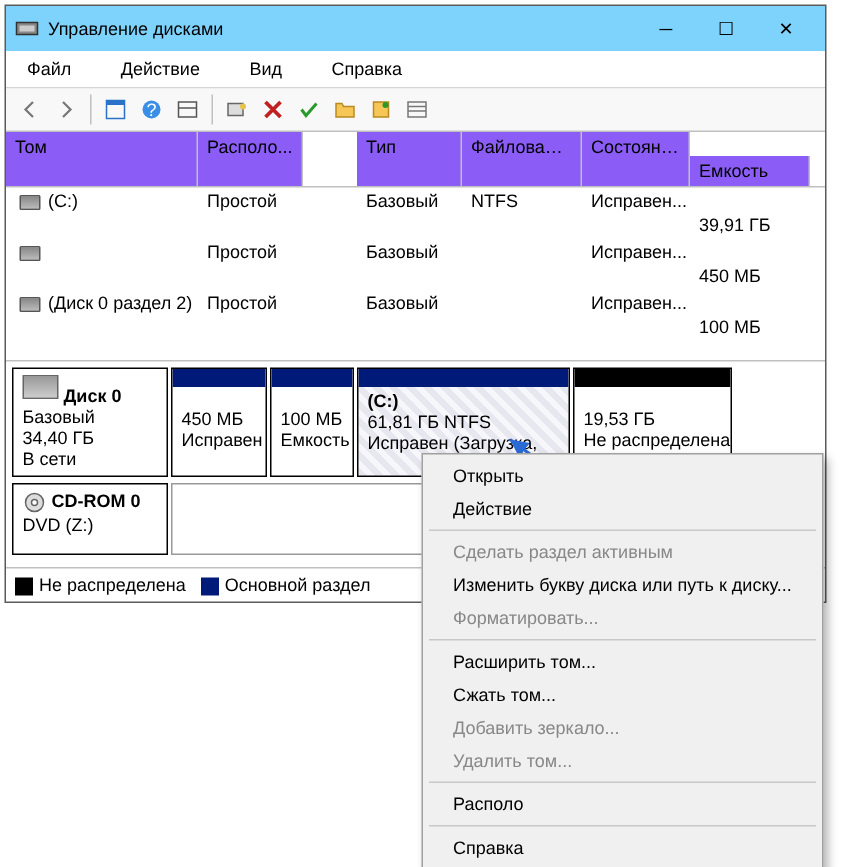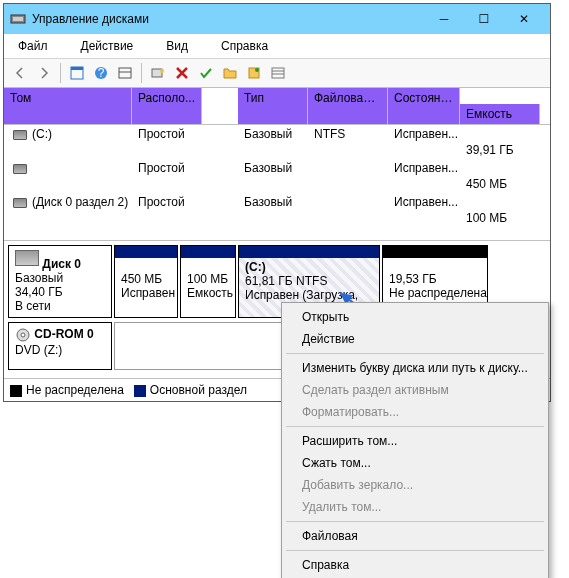--- a/index.html
+++ b/index.html
@@ -225,30 +225,30 @@
   <div class="legend">
     <span><span class="legbox" style="background:#000"></span><span>Не распределена</span></span>
     <span><span class="legbox" style="background:#001a7a"></span><span>Основной раздел</span></span>
   </div>
 </div>
 
 <div class="ctxmenu" style="left:281px;top:302px">
   <div class="ctxitem">Открыть</div>
   <div class="ctxitem">Действие</div>
   <div class="ctxsep"></div>
+  <div class="ctxitem disabled">Сделать раздел активным</div>
   <div class="ctxitem">Изменить букву диска или путь к диску...</div>
-  <div class="ctxitem disabled">Сделать раздел активным</div>
   <div class="ctxitem disabled">Форматировать...</div>
   <div class="ctxsep"></div>
   <div class="ctxitem">Расширить том...</div>
   <div class="ctxitem">Сжать том...</div>
   <div class="ctxitem disabled">Добавить зеркало...</div>
   <div class="ctxitem disabled">Удалить том...</div>
   <div class="ctxsep"></div>
-  <div class="ctxitem">Файловая</div>
+  <div class="ctxitem">Располо</div>
   <div class="ctxsep"></div>
   <div class="ctxitem">Справка</div>
 </div>
 
 <div class="arrow" style="left:335px;top:290px">
   <svg width="40" height="30">
       <defs>
         <marker id="ah1" markerWidth="8" markerHeight="8" refX="6" refY="3" orient="auto">
           <path d="M0,0 L6,3 L0,6 z" fill="#2a6ad4"></path>
         </marker>

